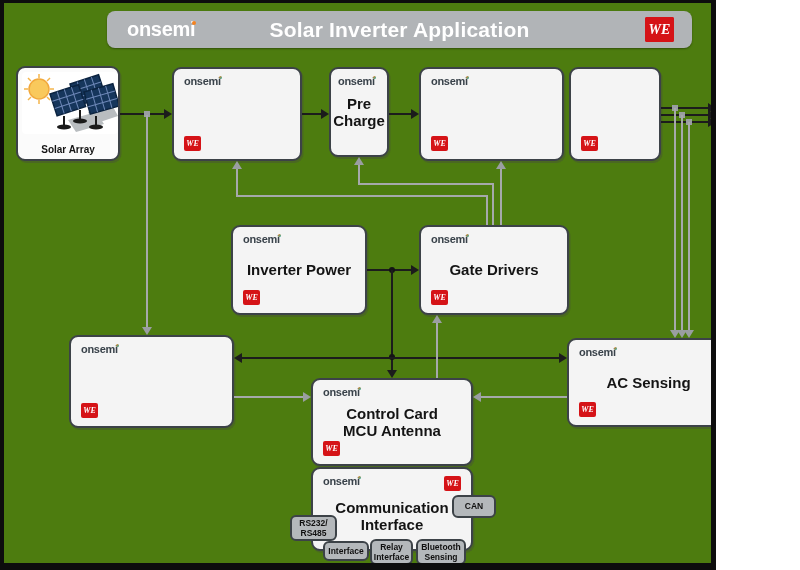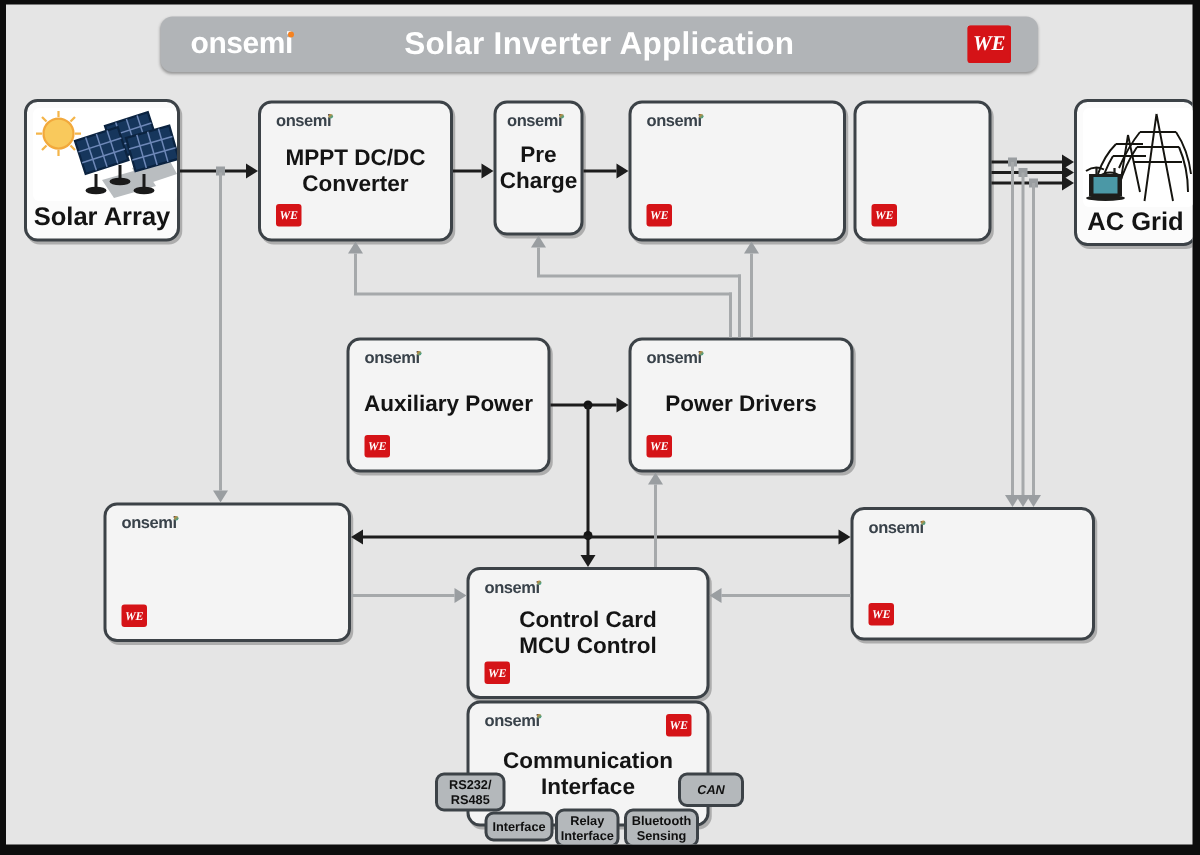--- a/index.html
+++ b/index.html
@@ -1,18 +1,18 @@
 <!DOCTYPE html>
 <html><head>
 <meta charset="utf-8">
 <style>
   html,body{margin:0;padding:0;background:#fff;}
   body{font-family:"Liberation Sans","DejaVu Sans",sans-serif;}
-  .frame{position:relative;width:800px;height:570px;box-sizing:border-box;
-         border:solid #0d0d0d;border-width:3px 5px 7px 4px;background:#e5e5e5;overflow:hidden;}
+  .frame{position:relative;width:716px;height:570px;box-sizing:border-box;
+         border:solid #0d0d0d;border-width:3px 5px 7px 4px;background:#4d7c0f;overflow:hidden;}
   
   .titlebar{position:absolute;left:103px;top:8px;width:585px;height:37px;background:#b1b4b7;
             border-radius:8px;box-shadow:0 1px 2px rgba(0,0,0,.35);}
   .titlebar .title{position:absolute;left:0;right:0;top:0;bottom:0;display:flex;align-items:center;
             justify-content:center;color:#fff;font-weight:bold;font-size:21px;letter-spacing:.2px;}
   .brand{position:relative;font-weight:bold;color:#39424a;letter-spacing:-.3px;display:inline-block;}
   .brand::after{content:'';position:absolute;border-radius:50%;
             background:linear-gradient(135deg,#f58220,#1aa9a0);}
   .brand.big{position:absolute;left:20px;top:7px;font-size:20px;color:#fff;font-weight:600;}
   .brand.big::after{width:4px;height:4px;right:-1px;top:3px;background:#f58220;}
@@ -25,21 +25,21 @@
   .we.big{right:18px;top:6px;width:29px;height:25px;font-size:14px;box-shadow:inset 0 0 0 1px #d51317, inset 0 0 0 0 #fff;}
   .we.bl{left:10px;bottom:8px;width:17px;height:15px;font-size:8px;}
   .we.tr{right:10px;top:7px;width:17px;height:15px;font-size:8px;}
   
   .block{position:absolute;background:#f4f4f4;border:2px solid #3c4247;border-radius:9px;
          box-sizing:border-box;box-shadow:1.5px 2px 0 rgba(70,70,70,.35);}
   .block.white{background:#fbfbfb;}
   .blabel{position:absolute;left:3px;right:3px;top:0;bottom:0;display:flex;flex-direction:column;
           align-items:center;justify-content:center;text-align:center;font-weight:bold;
           font-size:15px;color:#141414;line-height:1.15;}
-  .blabel.bottom{top:auto;bottom:4px;display:block;font-size:17px;}
+  .blabel.bottom{top:auto;bottom:4px;display:block;font-size:10px;}
   
   .port{position:absolute;background:#b4b8bb;border:2px solid #3c4247;border-radius:6px;
         box-sizing:border-box;display:flex;flex-direction:column;align-items:center;
         justify-content:center;font-weight:bold;font-size:8.5px;color:#101010;line-height:1.2;text-align:center;}
   
   .hl,.vl{position:absolute;background:#1c1c1c;}
   .hl{height:2px;} .vl{width:2px;}
   .hl.gray,.vl.gray{background:#a6a9ab;}
   .ah{position:absolute;width:0;height:0;}
   .ah.r{border-top:5px solid transparent;border-bottom:5px solid transparent;border-left:8px solid #1c1c1c;}
@@ -121,21 +121,20 @@
               <line x1="0" y1="15.3" x2="30" y2="15.3"></line>
             </g>
         </g>
       </g>
     </svg>
     <div class="blabel bottom">Solar Array</div>
   </div>
 
   <div class="block" style="left:168px;top:64px;width:130px;height:94px;">
     <span class="brand small">onsemi</span>
-    <div class="blabel">MPPT DC/DC Converter</div>
     <span class="we bl">WE</span>
   </div>
 
   <div class="block" style="left:325px;top:64px;width:60px;height:90px;">
     <span class="brand small" style="left:7px;">onsemi</span>
     <div class="blabel">Pre Charge</div>
   </div>
 
   <div class="block" style="left:415px;top:64px;width:145px;height:94px;">
     <span class="brand small">onsemi</span>
@@ -164,63 +163,64 @@
           <line x1="21" y1="44" x2="21" y2="40"></line>
         </g>
       <path d="M2 42 Q8 38 14 41" fill="none" stroke="#15140f" stroke-width="1.3"></path>
       <ellipse cx="15" cy="60" rx="13" ry="2" fill="#1d1d1b"></ellipse>
     </svg>
     <div class="blabel bottom">AC Grid</div>
   </div>
 
   <div class="block" style="left:227px;top:222px;width:136px;height:90px;">
     <span class="brand small">onsemi</span>
-    <div class="blabel">Auxiliary Power</div>
+    <div class="blabel">Inverter Power</div>
     <span class="we bl">WE</span>
   </div>
 
   <div class="block" style="left:415px;top:222px;width:150px;height:90px;">
     <span class="brand small">onsemi</span>
-    <div class="blabel">Power Drivers</div>
+    <div class="blabel">Gate Drivers</div>
     <span class="we bl">WE</span>
   </div>
 
   <div class="block" style="left:65px;top:332px;width:165px;height:93px;">
     <span class="brand small">onsemi</span>
     <span class="we bl">WE</span>
   </div>
 
   <div class="block" style="left:563px;top:335px;width:163px;height:89px;">
     <span class="brand small">onsemi</span>
+    <div class="blabel">AC Sensing</div>
     <span class="we bl">WE</span>
   </div>
 
   <div class="block" style="left:307px;top:375px;width:162px;height:88px;">
     <span class="brand small">onsemi</span>
     <div class="blabel">
       <span>Control Card</span>
-      <span>MCU Control</span>
+      <span>MCU Antenna</span>
     </div>
     <span class="we bl">WE</span>
   </div>
 
   <div class="block" style="left:307px;top:464px;width:162px;height:84px;">
     <span class="brand small">onsemi</span>
     <span class="we tr">WE</span>
     <div class="blabel" style="top:14px;">
       <span>Communication</span>
       <span>Interface</span>
     </div>
   </div>
 
   <div class="port" style="left:286px;top:512px;width:47px;height:26px;">
     <span>RS232/</span>
     <span>RS485</span>
   </div>
-  <div class="port" style="left:448px;top:512px;width:44px;height:23px;font-style:italic;">
+  <div class="port" style="left:448px;top:492px;width:44px;height:23px;">
     <span>CAN</span>
   </div>
   <div class="port" style="left:319px;top:538px;width:46px;height:20px;">
     <span>Interface</span>
   </div>
   <div class="port" style="left:366px;top:536px;width:43px;height:26px;">
     <span>Relay</span>
     <span>Interface</span>
   </div>
   <div class="port" style="left:412px;top:536px;width:50px;height:26px;">

